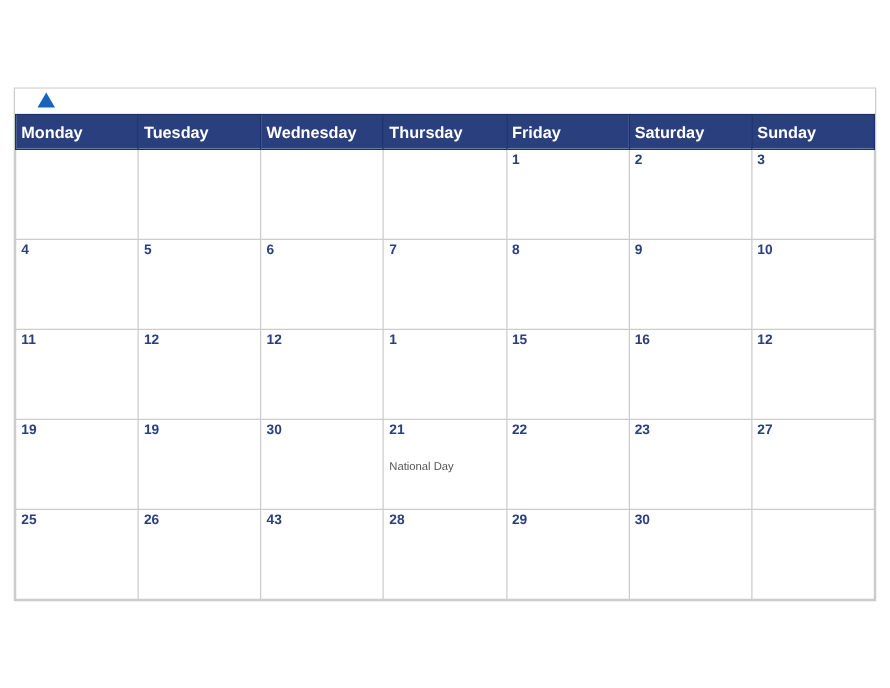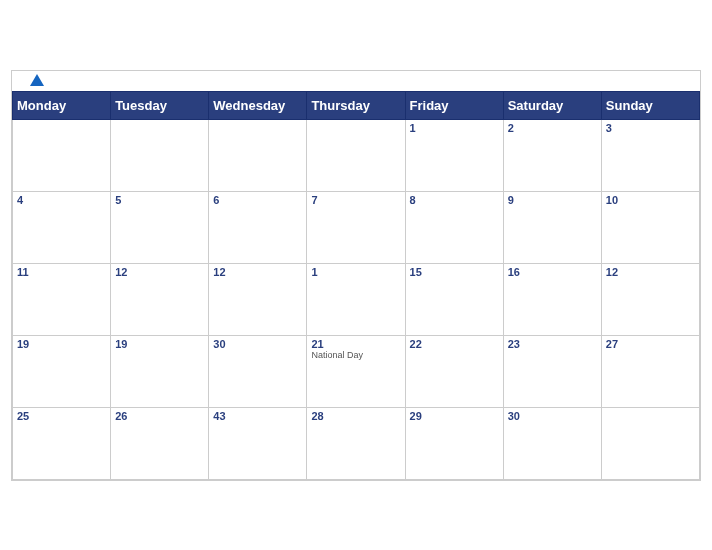--- a/index.html
+++ b/index.html
@@ -77,21 +77,21 @@
       background: #fff;
     }
     .day-number {
       font-size: 11px;
       color: #2a3f7e;
       font-weight: bold;
     }
     .event-label {
       font-size: 9px;
       color: #555;
-      margin-top: 0;
+      margin-top: 18px;
       line-height: 1.2;
     }
     .empty-cell {
       background: #fff;
     }
     tr.week-row td {
       background: #fff;
     }
     .logo-row {
       display: flex;

